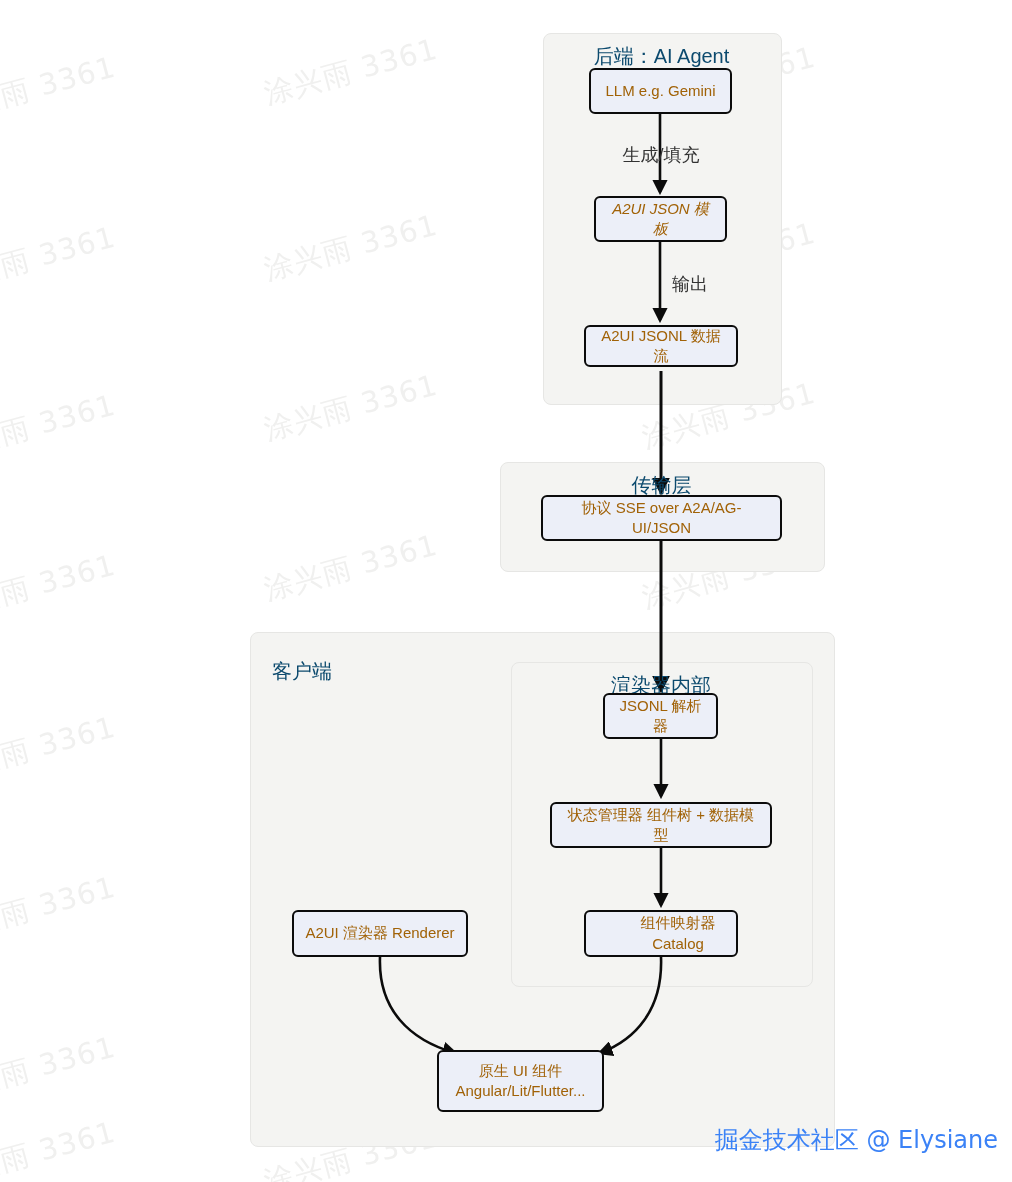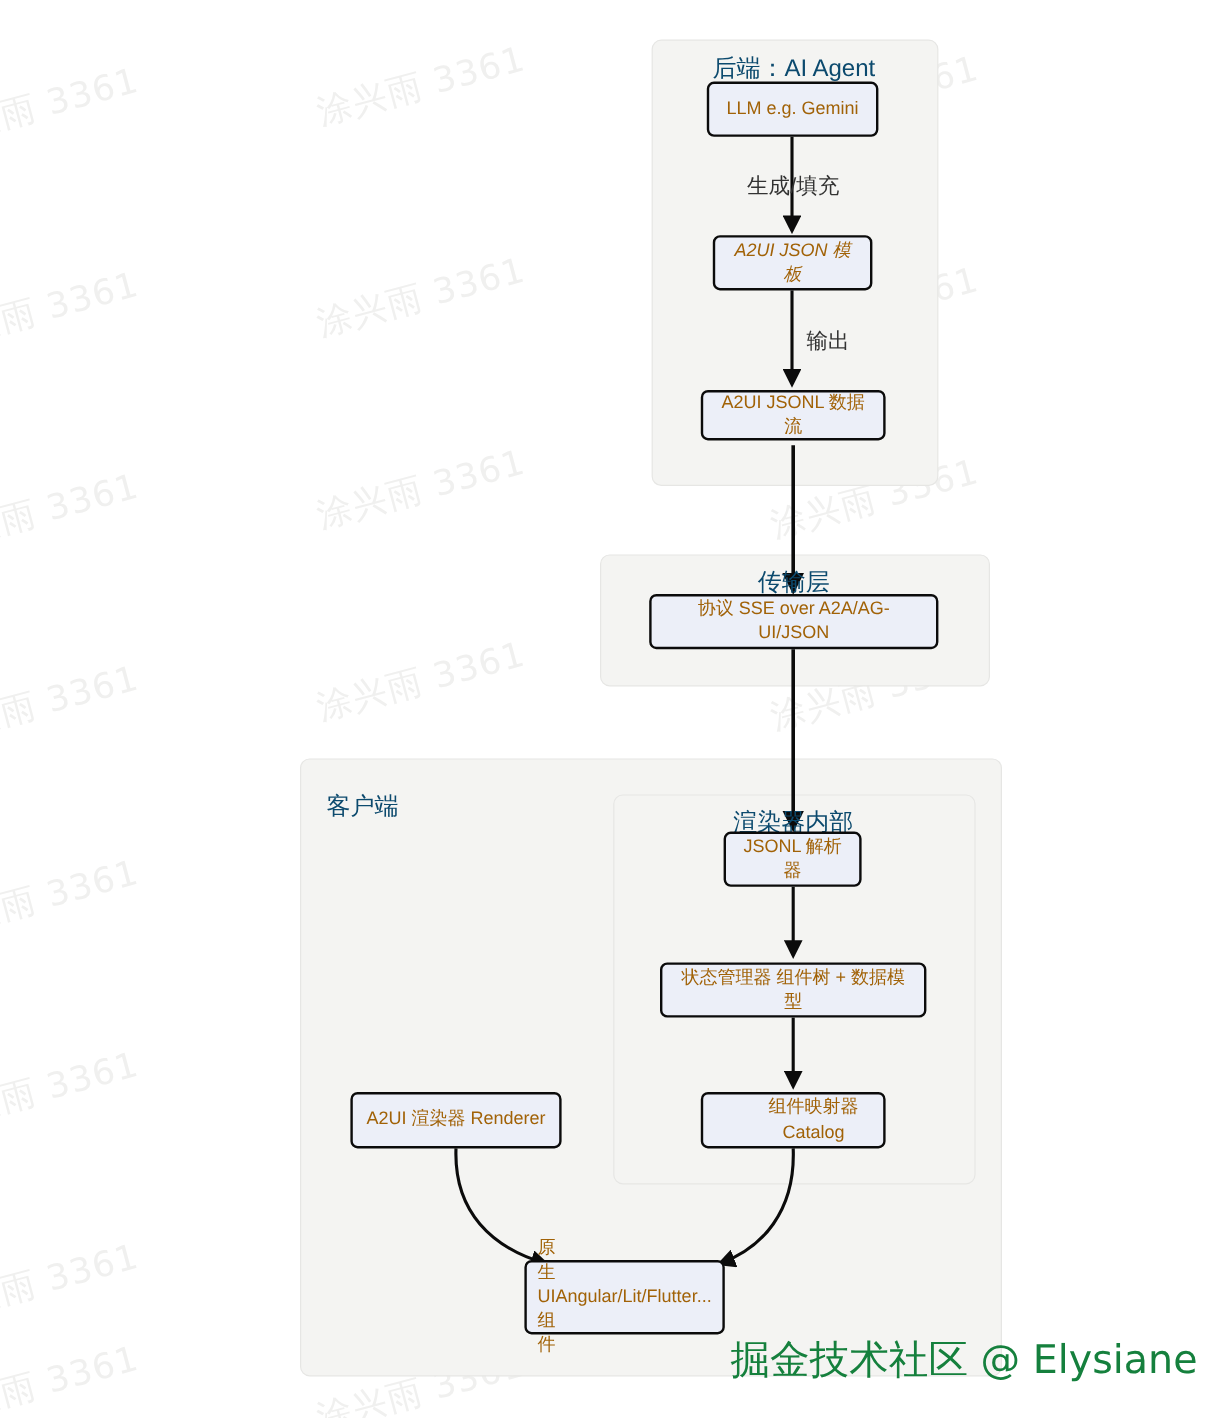--- a/index.html
+++ b/index.html
@@ -32,22 +32,22 @@
     color: #f0f0ef;
     white-space: nowrap;
     transform: rotate(-15deg);
     font-family: "DejaVu Sans", sans-serif;
     letter-spacing: 1px;
   }
   .wm-bl {
     position: absolute;
     right: 14px;
     bottom: 26px;
-    font-size: 33px;
-    color: #15803d;
+    font-size: 24px;
+    color: #3b82f6;
     white-space: nowrap;
     z-index: 6;
     font-family: "DejaVu Sans", sans-serif;
   }
 
   
   .panel {
     position: absolute;
     background: #f4f4f2;
     border: 1px solid #e6e6e4;
@@ -189,20 +189,20 @@
   <div class="node" style="left:541px; top:495px; width:241px; height:46px;">协议 SSE over A2A/AG-UI/JSON</div>
 
   <div class="node" style="left:603px; top:693px; width:115px; height:46px;">JSONL 解析器</div>
 
   <div class="node" style="left:550px; top:802px; width:222px; height:46px;">状态管理器 组件树 + 数据模型</div>
 
   <div class="node" style="left:584px; top:910px; width:154px; height:47px;padding-left:44px;">组件映射器 Catalog</div>
 
   <div class="node" style="left:292px; top:910px; width:176px; height:47px;">A2UI 渲染器 Renderer</div>
 
-  <div class="node" style="left:437px; top:1050px; width:167px; height:62px; flex-direction:row;">
+  <div class="node" style="left:437px; top:1050px; width:167px; height:62px; flex-direction:column;">
     <span class="l2">原生 UI 组件</span>
     <span class="l2">Angular/Lit/Flutter...</span>
   </div>
 
   <div class="wm-bl">掘金技术社区 @ Elysiane</div>
 
 </div>
 
 </body></html>

